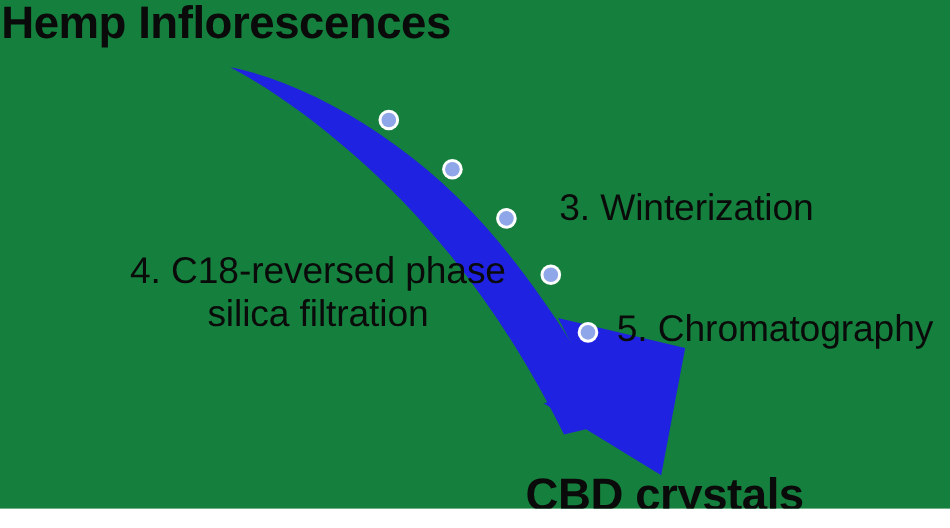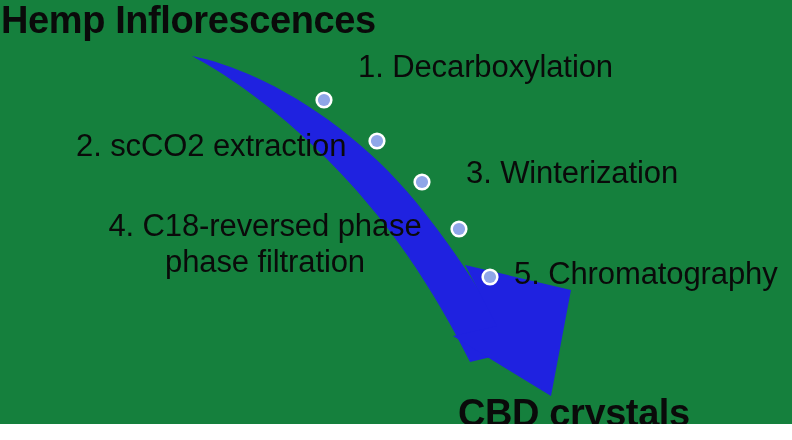--- a/index.html
+++ b/index.html
@@ -42,21 +42,20 @@
     font-size: 31px;
     letter-spacing: -0.1px;
   }
   #title-hemp {
     left: 1px;
     top: -2px;
   }
   #label-cbd {
     left: 438px;
     top: 391px;
-    margin-left: 20px;
   }
   #step-1 {
     left: 358px;
     top: 49px;
   }
   #step-2 {
     left: 76px;
     top: 128px;
   }
   #step-3 {
@@ -110,25 +109,23 @@
       <circle cx="459" cy="229" r="8.6" fill="#ffffff"></circle>
       <circle cx="459" cy="229" r="6.1" fill="#8fa6e8"></circle>
 
       <circle cx="490" cy="277" r="8.6" fill="#ffffff"></circle>
       <circle cx="490" cy="277" r="6.1" fill="#8fa6e8"></circle>
     </g>
   </svg>
 
   <div class="txt heading" id="title-hemp">Hemp Inflorescences</div>
 
-  <div class="txt step" id="step-1">1. Decarboxylation</div>
 
-  <div class="txt step" id="step-2">2. scCO2 extraction</div>
 
   <div class="txt step" id="step-3">3. Winterization</div>
 
-  <div class="txt step" id="step-4"><span>4. C18-reversed phase</span><br><span>phase filtration</span></div>
+  <div class="txt step" id="step-4"><span>4. C18-reversed phase</span><br><span>silica filtration</span></div>
 
   <div class="txt step" id="step-5">5. Chromatography</div>
 
   <div class="txt heading" id="label-cbd">CBD crystals</div>
 
 </div>
 
 </body></html>

